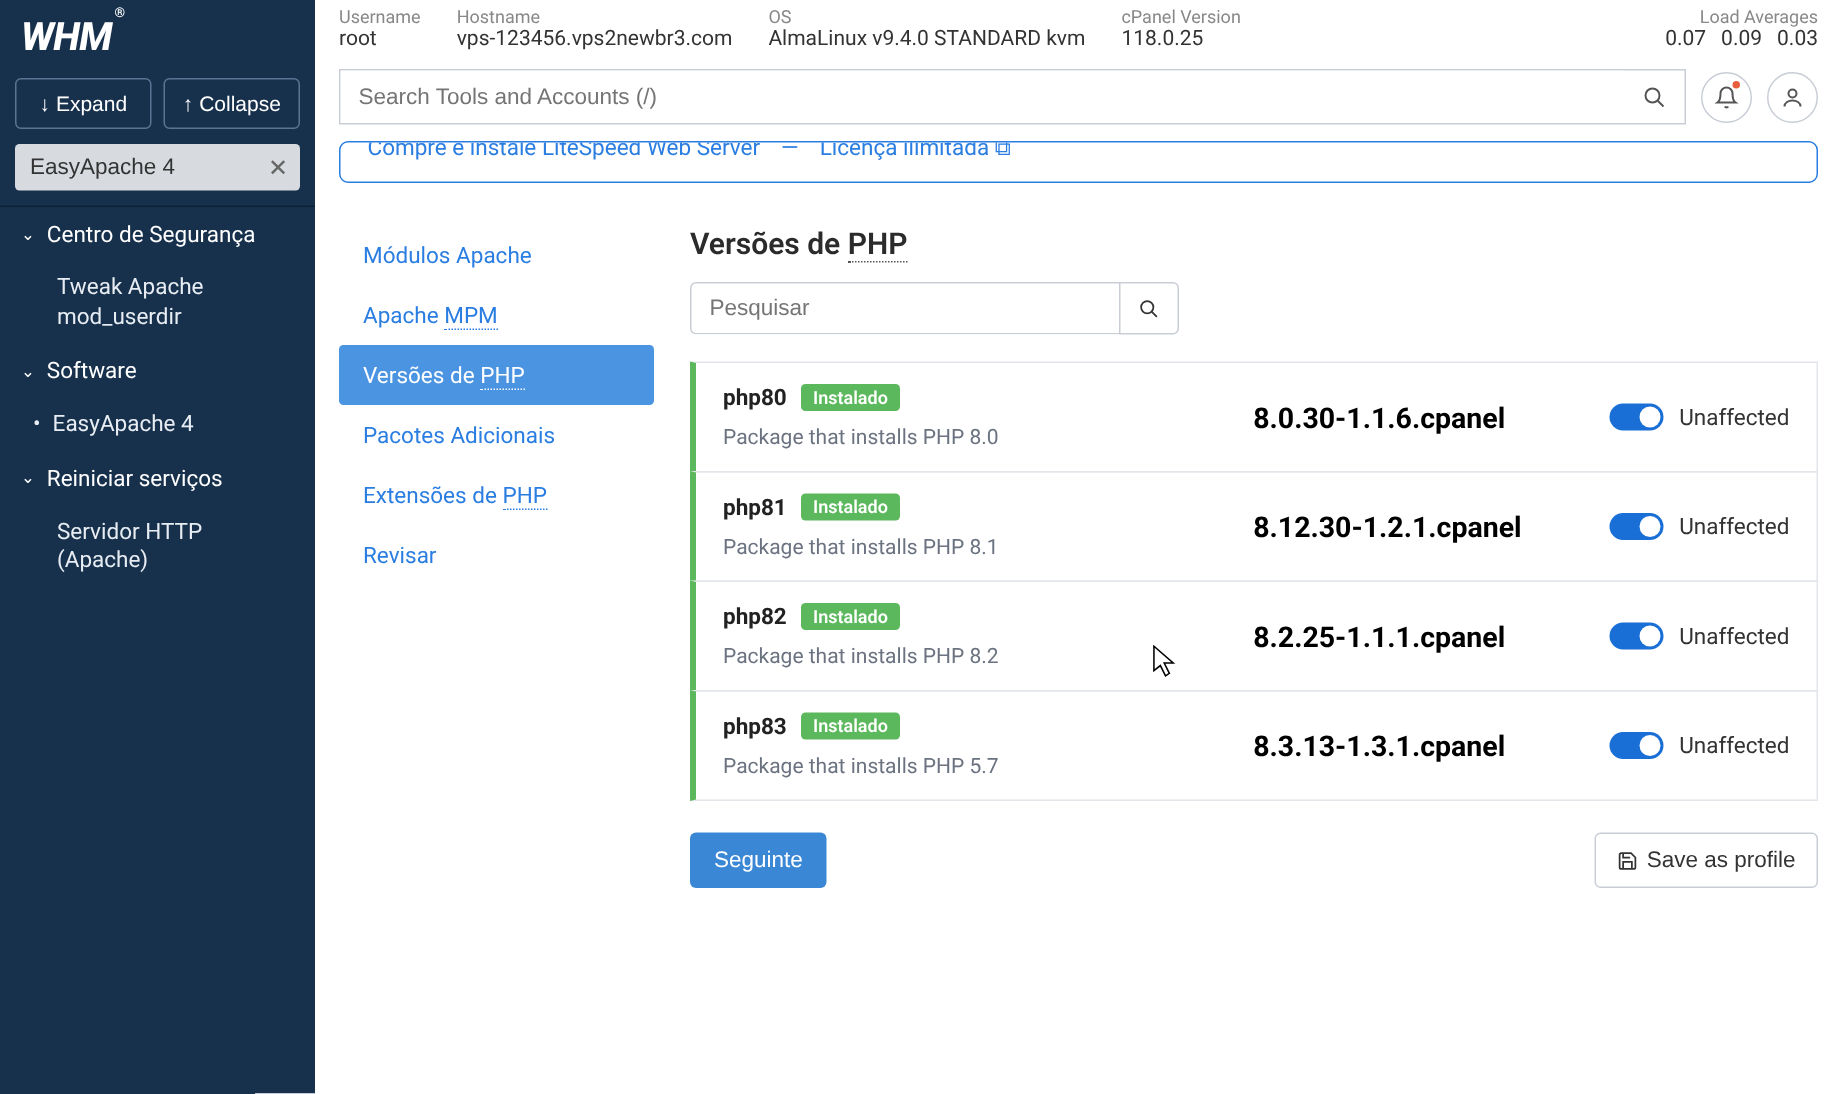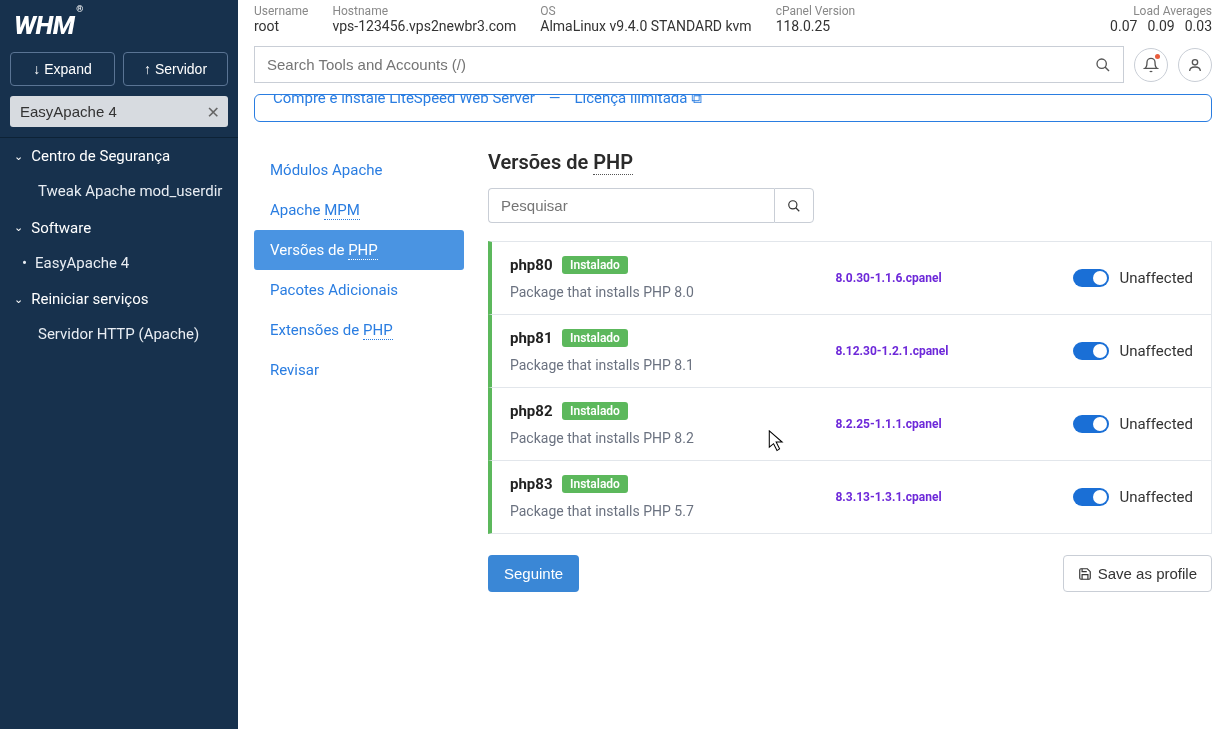--- a/index.html
+++ b/index.html
@@ -1,18 +1,18 @@
 <!DOCTYPE html>
 <html><head>
 <meta charset="utf-8">
 <style>
 * { box-sizing: border-box; margin: 0; padding: 0; }
 body { font-family: -apple-system, BlinkMacSystemFont, "Segoe UI", Roboto, sans-serif; font-size: 14px; color: #333; background: #fff; overflow: hidden; }
 .app { display: flex; height: 729px; width: 1228px; }
-.sidebar { width: 238px; background: #17314d; color: #fff; display: flex; flex-direction: column; flex-shrink: 0; }
+.sidebar { width: 210px; background: #17314d; color: #fff; display: flex; flex-direction: column; flex-shrink: 0; }
 .logo { padding: 10px 14px 6px; font-style: italic; font-weight: 800; font-size: 26px; letter-spacing: -0.5px; color: #fff; position: relative; }
 .logo sup { font-size: 9px; font-style: normal; position: relative; top: -12px; left: 2px; }
 .btn-row { display: flex; gap: 8px; padding: 6px 10px 10px; }
 .btn-exp { flex: 1; background: transparent; border: 1px solid #5a7494; color: #fff; border-radius: 4px; padding: 8px 6px; font-size: 14px; cursor: pointer; display: flex; align-items: center; justify-content: center; gap: 4px; }
 .search-filter { margin: 0 10px 10px; position: relative; }
 .search-filter input { width: 100%; background: #d7dbe0; border: none; border-radius: 3px; padding: 7px 28px 7px 10px; font-size: 15px; color: #333; }
 .search-filter .clear { position: absolute; right: 8px; top: 50%; transform: translateY(-50%); color: #666; cursor: pointer; font-size: 16px; }
 .nav { border-top: 1px solid #0d2236; }
 .nav-group { padding: 9px 14px; font-size: 15px; display: flex; align-items: center; gap: 8px; cursor: pointer; }
 .nav-sub { padding: 8px 14px 8px 38px; font-size: 15px; cursor: pointer; color: #e8edf3; line-height: 1.3; }
@@ -46,21 +46,21 @@
 .panel h2 .dotted { border-bottom: 1px dotted #555; }
 .search-pkg { display: flex; margin-bottom: 18px; }
 .search-pkg input { border: 1px solid #c9ced6; border-right: none; border-radius: 4px 0 0 4px; padding: 8px 12px; font-size: 15px; width: 286px; outline: none; }
 .search-pkg button { border: 1px solid #c9ced6; background: #fff; width: 40px; border-radius: 0 4px 4px 0; cursor: pointer; display: flex; align-items: center; justify-content: center; }
 .pkg-list { }
 .pkg { border: 1px solid #e2e6eb; border-left: 4px solid #5cb85c; padding: 14px 18px; margin-bottom: -1px; display: flex; align-items: center; gap: 18px; }
 .pkg .info { flex: 1; }
 .pkg .name { font-weight: 700; font-size: 15px; color: #222; display: inline-block; margin-right: 6px; }
 .pkg .badge { display: inline-block; background: #5cb85c; color: #fff; font-size: 12px; padding: 2px 8px; border-radius: 3px; font-weight: 600; vertical-align: 1px; }
 .pkg .desc { color: #6b7280; font-size: 14px; margin-top: 10px; }
-.pkg .ver { width: 220px; font-weight: 700; color: #6d28d9; font-size: 12px; }
+.pkg .ver { width: 220px; font-weight: 700; color: #000000; font-size: 19px; }
 .pkg .tog-wrap { display: flex; align-items: center; gap: 10px; }
 .toggle { width: 36px; height: 18px; background: #1a6fd6; border-radius: 10px; position: relative; cursor: pointer; }
 .toggle .knob { width: 14px; height: 14px; background: #fff; border-radius: 50%; position: absolute; top: 2px; right: 2px; }
 .pkg .status { font-size: 15px; color: #333; }
 .footer-btns { display: flex; margin-top: 22px; align-items: center; }
 .btn-primary { background: #3a87d6; color: #fff; border: none; border-radius: 4px; padding: 10px 16px; font-size: 15px; cursor: pointer; }
 .btn-outline { background: #fff; color: #333; border: 1px solid #c9ced6; border-radius: 4px; padding: 9px 14px; font-size: 15px; cursor: pointer; display: flex; align-items: center; gap: 6px; margin-left: auto; }
 .cursor { position: absolute; left: 768px; top: 430px; pointer-events: none; z-index: 50; }
 .cursor svg { width: 18px; height: 24px; }
 </style>
@@ -70,21 +70,21 @@
 <div class="app">
   <aside class="sidebar">
     <div class="logo"><span>WHM</span><sup>®</sup></div>
     <div class="btn-row">
       <button class="btn-exp">
           <span>↓</span>
           <span>Expand</span>
         </button>
       <button class="btn-exp">
           <span>↑</span>
-          <span>Servidor</span>
+          <span>Collapse</span>
         </button>
     </div>
     <div class="search-filter">
       <input type="text" value="EasyApache 4" style="">
       <span class="clear">✕</span>
     </div>
     <nav class="nav">
       <div class="nav-group">
           <span class="chev">⌄</span>
           <span>Centro de Segurança</span>

